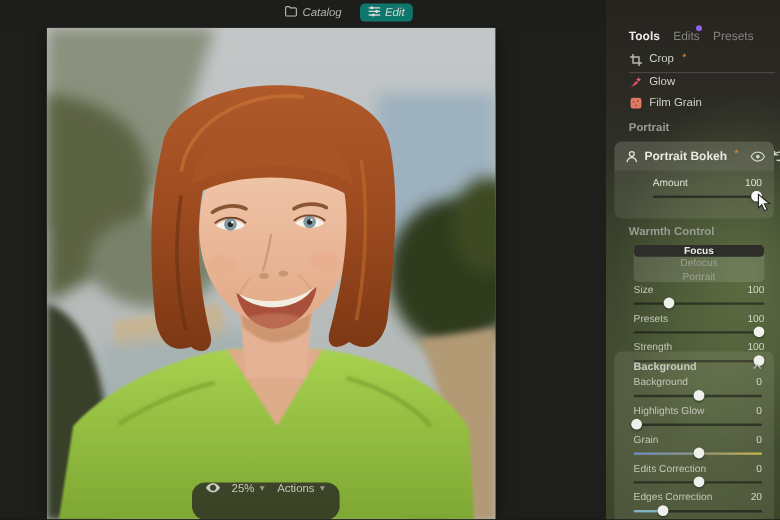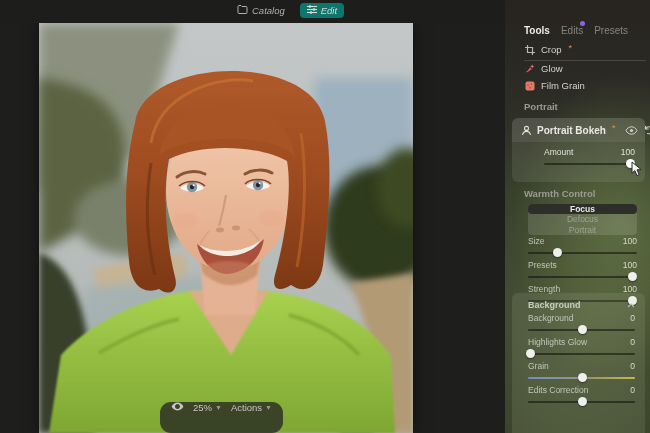--- a/index.html
+++ b/index.html
@@ -409,20 +409,30 @@
         <div class="srow-head">
           <span class="slbl">Edits Correction</span>
           <span class="sval">0</span>
         </div>
         <div class="strack">
           <div class="sfill"></div>
           <div class="sknob" style="left: 50%;"></div>
         </div>
       </div>
 
+      <div class="srow">
+        <div class="srow-head">
+          <span class="slbl">Edges Correction</span>
+          <span class="sval">20</span>
+        </div>
+        <div class="strack">
+          <div class="sfill" style="width: 22%; background: rgb(127, 179, 196);"></div>
+          <div class="sknob" style="left: 22%;"></div>
+        </div>
+      </div>
     </div>
   </div>
 
   <div class="cursor">
     <svg width="12" height="16" viewBox="0 0 12 16">
         <path d="M1,1 L1,12.2 L3.8,9.6 L6,14.6 L8.2,13.6 L6,8.8 L10.2,8.6 Z" fill="#f5f5f2" stroke="#2a2a26" stroke-width="1"></path>
       </svg>
   </div>
 </div>
 

